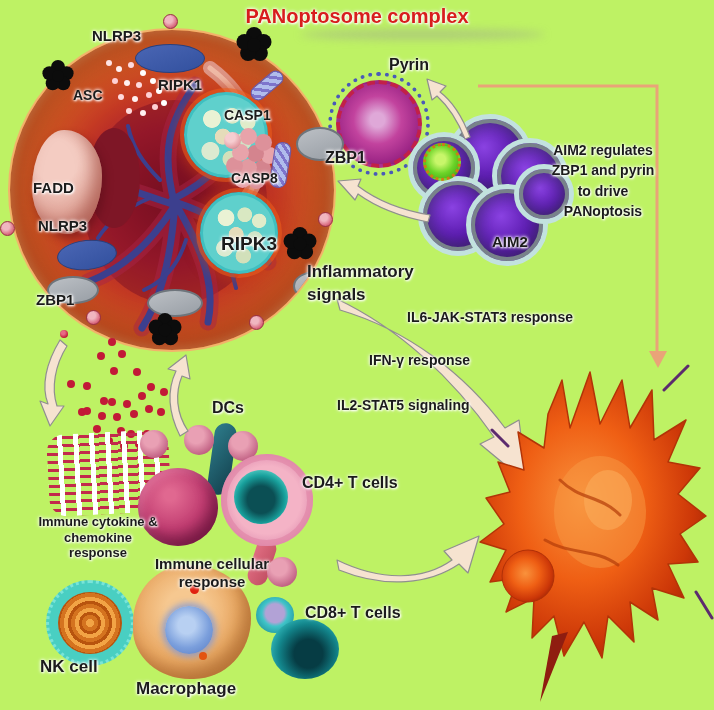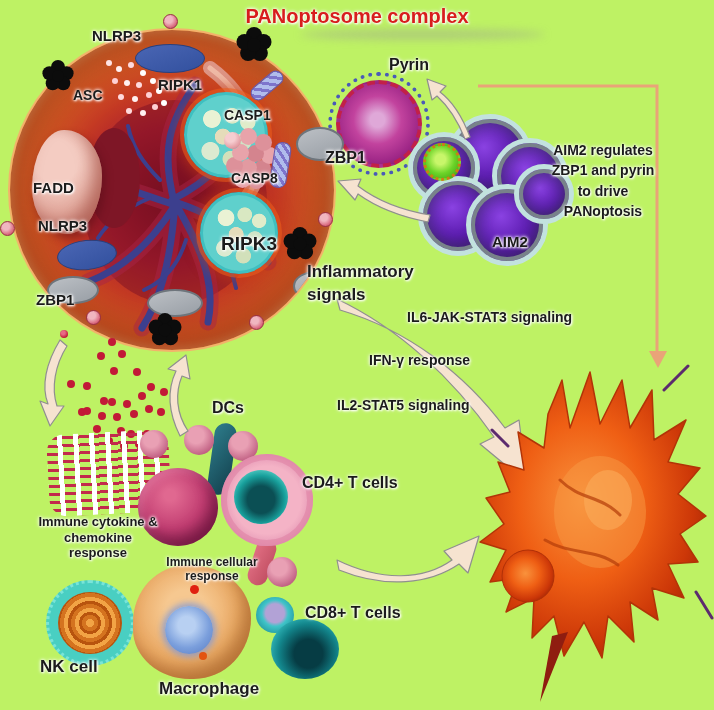--- a/index.html
+++ b/index.html
@@ -283,25 +283,25 @@
   <div class="lbl" style="left:33px;top:179px;font-size:15px;">FADD</div>
   <div class="lbl" style="left:38px;top:217px;font-size:15px;">NLRP3</div>
   <div class="lbl" style="left:36px;top:291px;font-size:15px;">ZBP1</div>
   <div class="lbl" style="left:325px;top:149px;font-size:16px;">ZBP1</div>
 
   <div class="lbl" style="left:389px;top:56px;font-size:16px;">Pyrin</div>
   <div class="lbl" style="left:492px;top:233px;font-size:15px;">AIM2</div>
   <div class="lbl ctr" style="left:546px;top:140px;width:114px;font-size:14px;line-height:1.45;">AIM2 regulates ZBP1 and pyrin to drive PANoptosis</div>
 
   <div class="lbl" style="left:307px;top:261px;width:128px;font-size:17px;line-height:1.35;">Inflammatory signals</div>
-  <div class="lbl" style="left:407px;top:309px;font-size:14px;">IL6-JAK-STAT3  signaling</div>
+  <div class="lbl" style="left:407px;top:309px;font-size:14px;">IL6-JAK-STAT3  response</div>
   <div class="lbl" style="left:329px;top:352px;font-size:14px;margin-left:40px;">IFN-γ response</div>
   <div class="lbl" style="left:337px;top:397px;font-size:14px;">IL2-STAT5 signaling</div>
 
   <div class="lbl" style="left:212px;top:399px;font-size:16px;">DCs</div>
   <div class="lbl" style="left:302px;top:474px;font-size:16px;">CD4+ T cells</div>
   <div class="lbl" style="left:305px;top:604px;font-size:16px;">CD8+ T cells</div>
   <div class="lbl" style="left:40px;top:657px;font-size:17px;">NK cell</div>
-  <div class="lbl" style="left:136px;top:679px;font-size:17px;margin-left:23px;">Macrophage</div>
+  <div class="lbl" style="left:136px;top:679px;font-size:17px;">Macrophage</div>
   <div class="lbl ctr" style="left:36px;top:514px;width:124px;font-size:13px;line-height:1.2;">Immune cytokine &amp; chemokine response</div>
-  <div class="lbl ctr" style="left:154px;top:555px;width:116px;font-size:12px;line-height:1.2;">Immune cellular response</div>
+  <div class="lbl ctr" style="left:154px;top:555px;width:116px;font-size:15px;line-height:1.2;">Immune cellular response</div>
 
 </div>
 
 </body></html>

